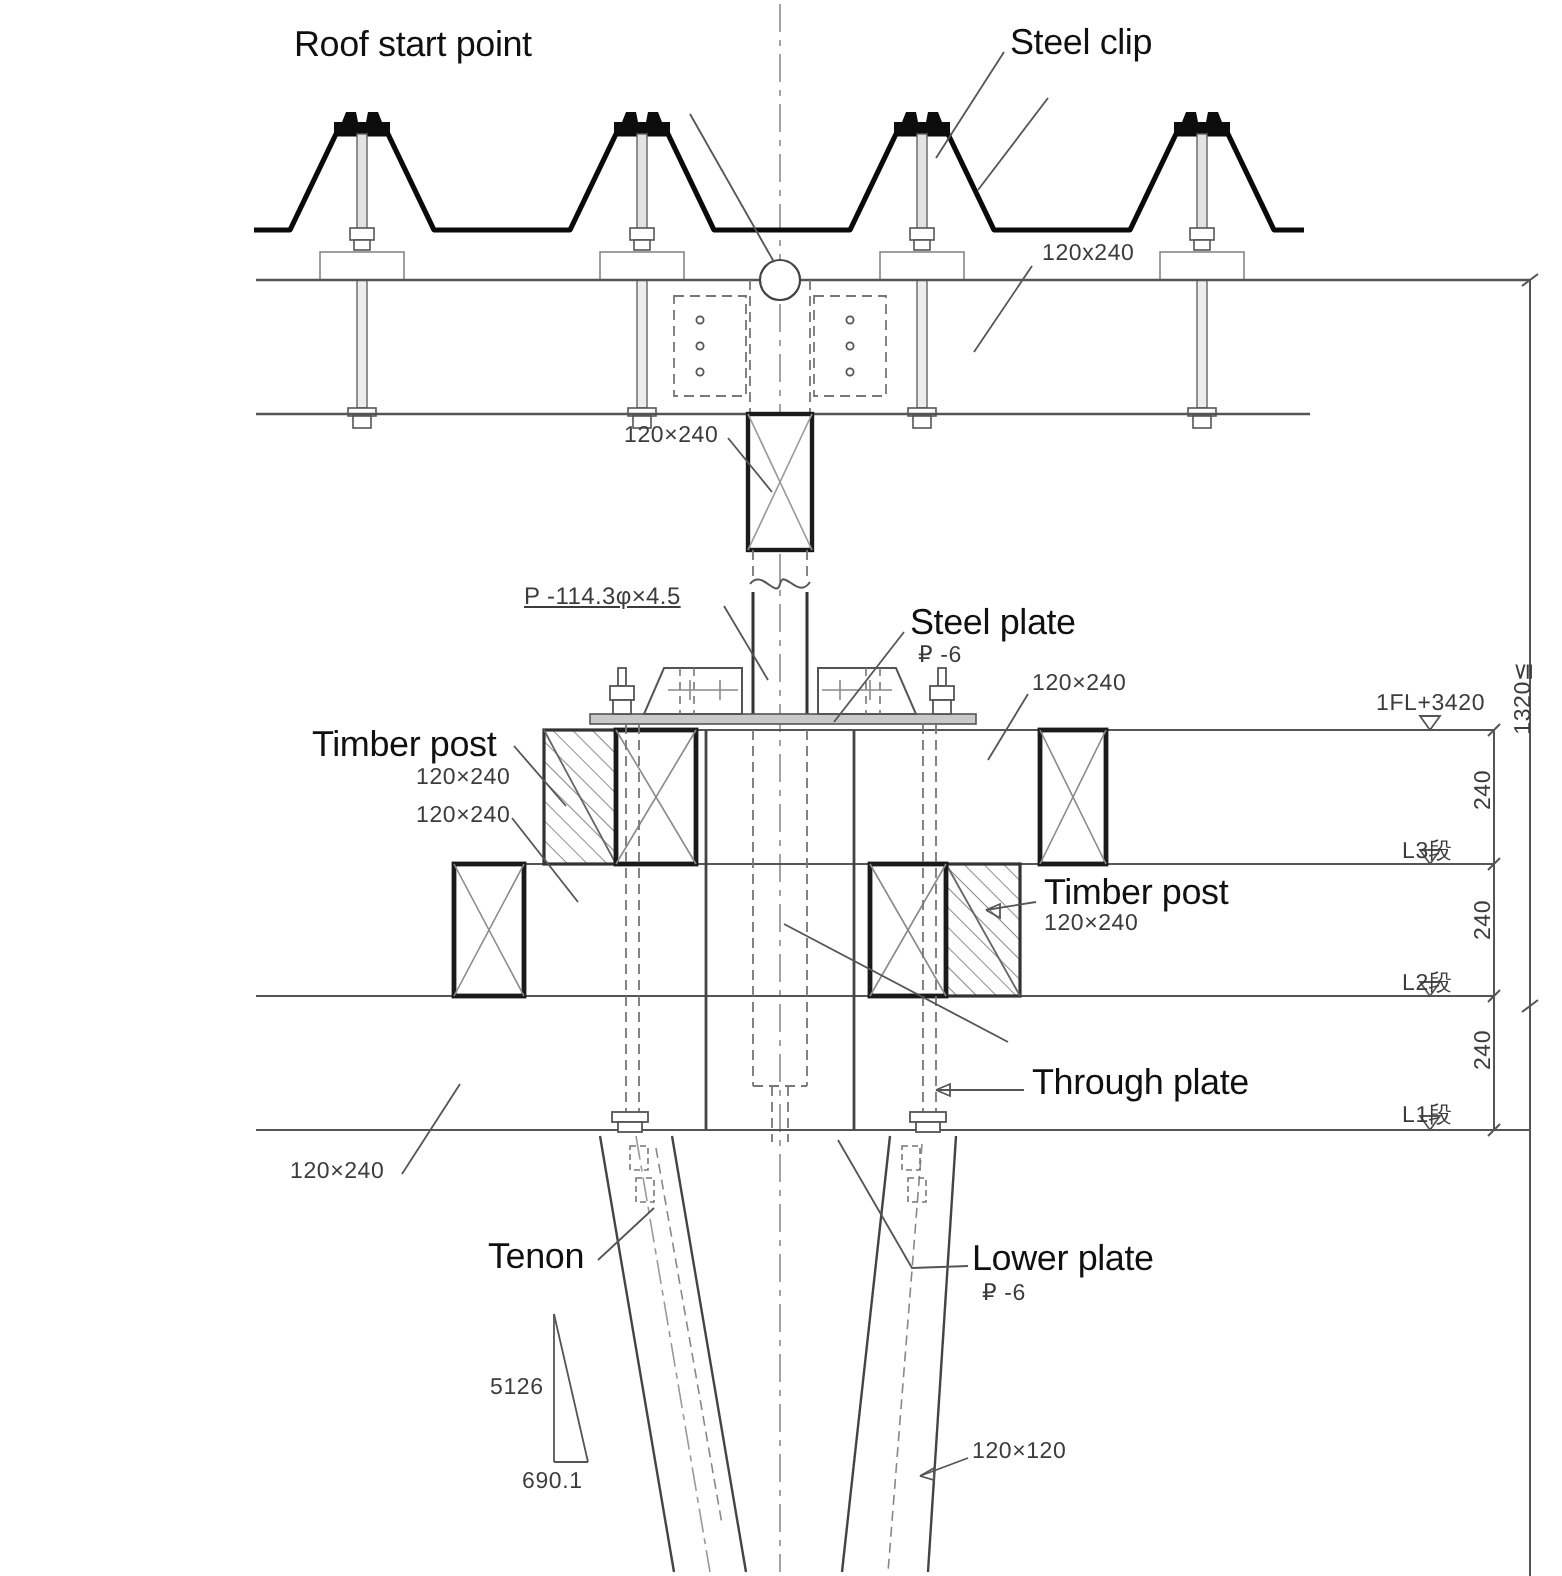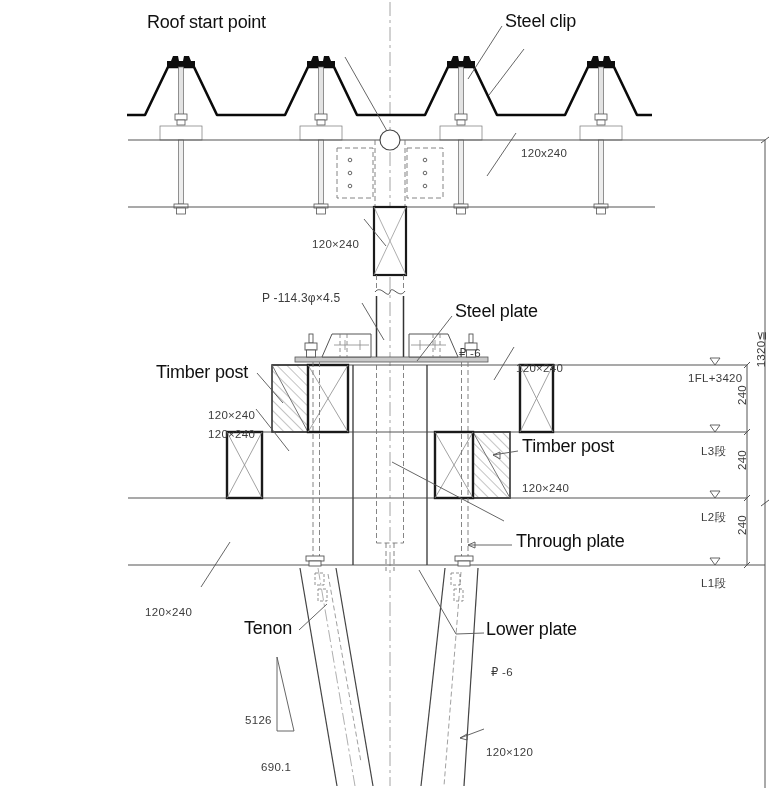--- a/index.html
+++ b/index.html
@@ -1,22 +1,22 @@
 <!DOCTYPE html>
 <html><head>
 <meta charset="utf-8">
 <style>
   html,body{margin:0;padding:0;background:#fff;}
   #stage{position:relative;width:775px;height:788px;background:#ffffff;overflow:hidden;
          font-family:"Liberation Sans","DejaVu Sans",sans-serif;}
   #stage svg{position:absolute;left:0;top:0;}
   .lbl{position:absolute;white-space:nowrap;color:#101010;}
   .t18{font-size:18px;letter-spacing:-0.2px;}
-  .t11{font-size:11.5px;color:#3c3c3c;letter-spacing:0.3px;margin-top:26px;}
-  .t12{font-size:12px;color:#3c3c3c;letter-spacing:0.2px;}
+  .t11{font-size:11.5px;color:#3c3c3c;letter-spacing:0.3px;}
+  .t12{font-size:12px;color:#3c3c3c;letter-spacing:0.2px;text-decoration:underline;}
   .vlabel{position:absolute;font-size:11.5px;color:#3c3c3c;letter-spacing:0.3px;white-space:nowrap;
           transform:translate(-50%,-50%) rotate(-90deg);}
 </style>
 </head>
 <body>
 
 <div id="stage">
 
 <svg width="781" height="788" viewBox="0 0 781 788">
   <defs>

